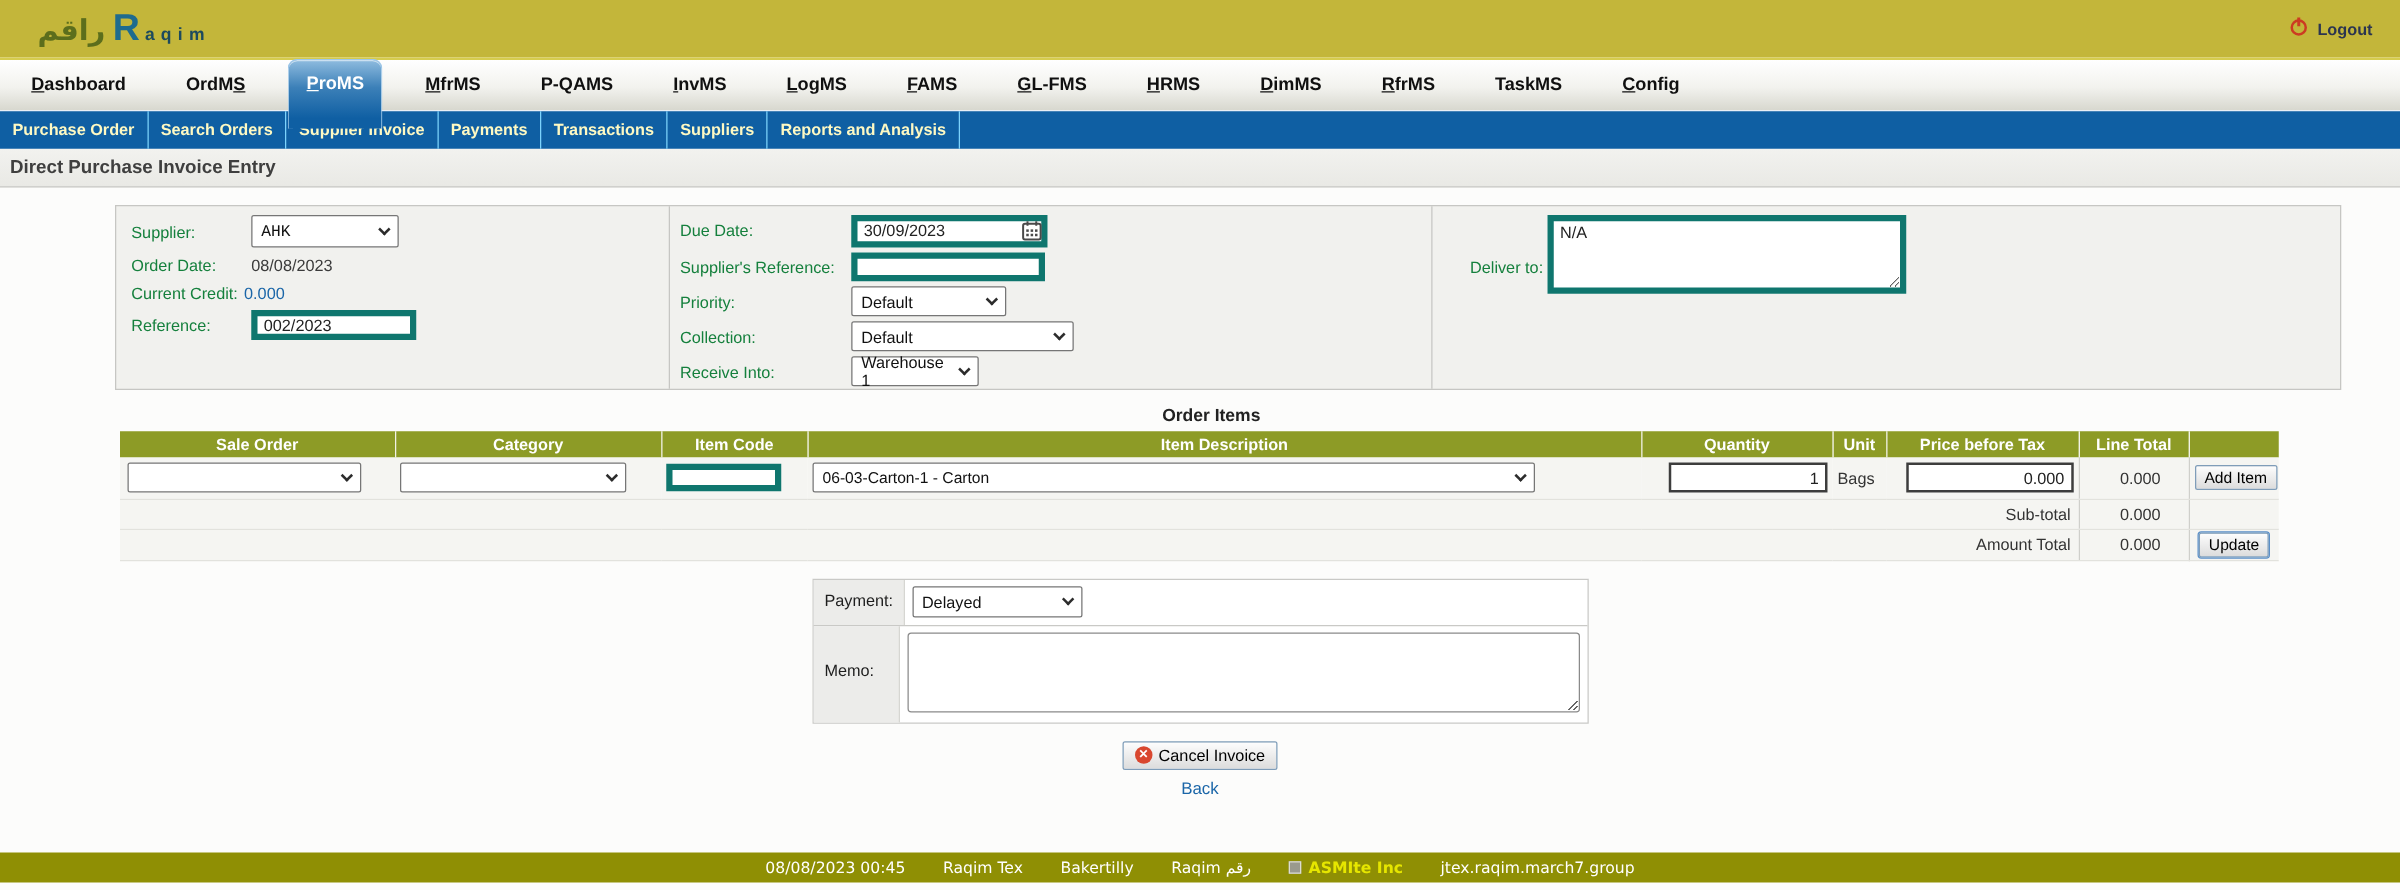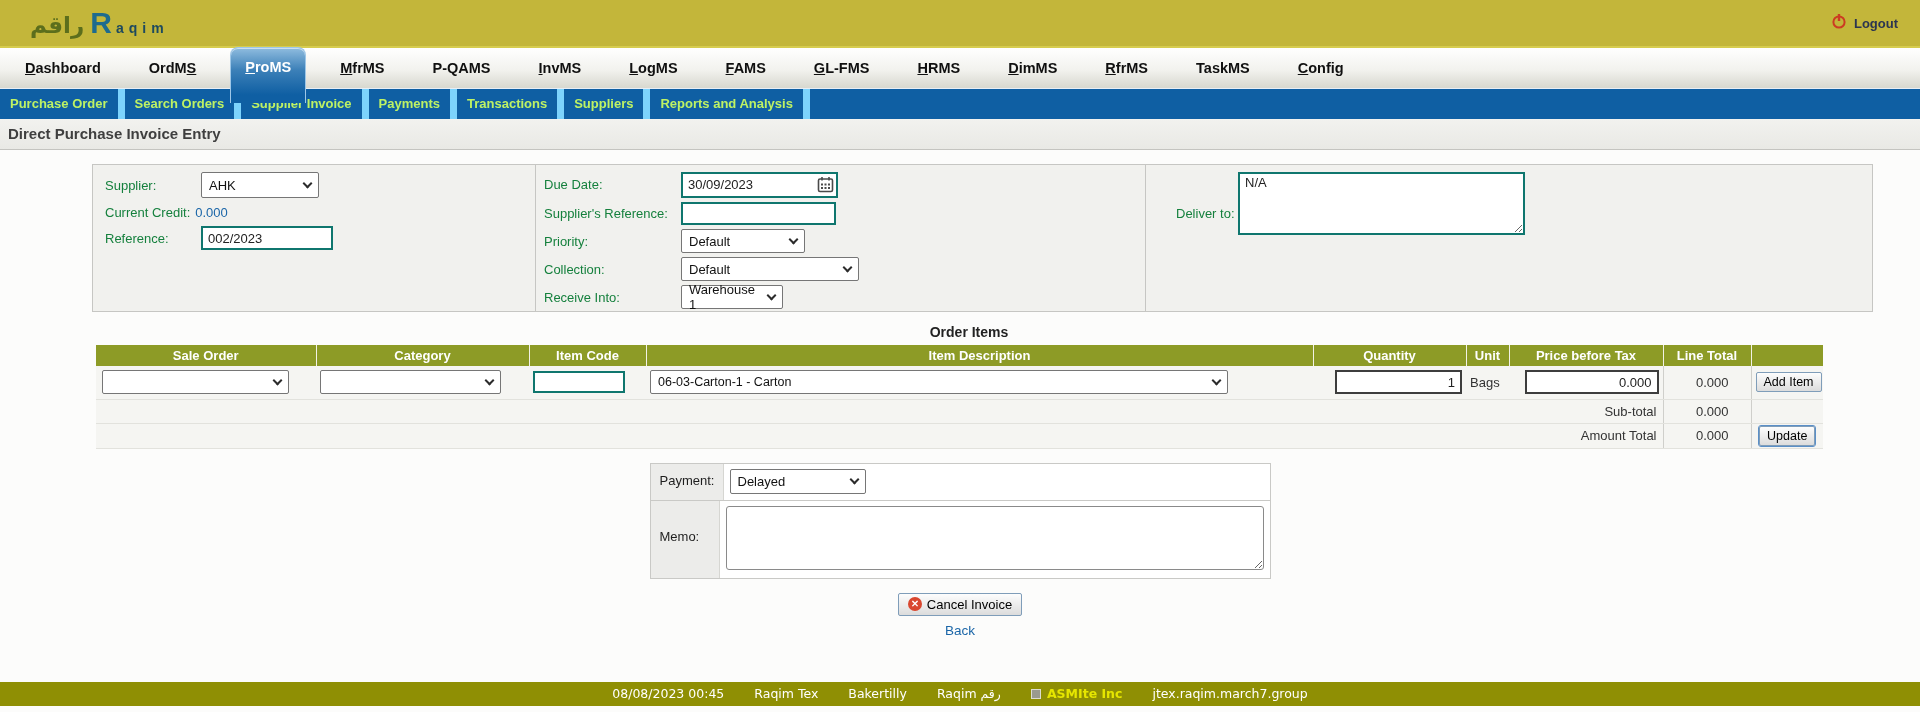--- a/index.html
+++ b/index.html
@@ -16,39 +16,39 @@
   .logout-label { font-size:13px; font-weight:bold; color:#2b3550; }
 
   
   .main-nav { height:42px; background:linear-gradient(#ffffff, #f2f2ee 55%, #d8d8cf); border-top:2px solid #d6cc4e; display:flex; align-items:flex-start; padding-left:11px; position:relative; z-index:5;gap:20px; }
   .nav-item { padding:0 14px; line-height:40px; font-size:14.5px; font-weight:bold; color:#101010; white-space:nowrap; cursor:pointer; }
   .nav-item .key { text-decoration:underline; }
   .nav-item.active { background:linear-gradient(#8fbcdf, #3c80b8 40%, #0f5fa3 85%, #0f5fa3); border:1px solid #9ec7e8; border-bottom:none; border-radius:8px 8px 0 0; color:#fff; height:56px; line-height:38px; margin-top:-1px; box-shadow:inset 0 1px 0 rgba(255,255,255,.55); }
 
   
   .sub-nav { height:31px; background:#0f5fa3; border-top:1px solid #e8eef5; display:flex; position:relative; z-index:1; }
-  .subnav-item { padding:0 10px; line-height:30px; font-size:13px; font-weight:600; color:#bef264; border-right:7px solid #7dd3fc; white-space:nowrap; cursor:pointer; }
+  .subnav-item { padding:0 10px; line-height:30px; font-size:13px; font-weight:600; color:#fef9c3; border-right:1px solid #7dd3fc; white-space:nowrap; cursor:pointer; }
 
   
   .title-bar { height:31px; line-height:30px; background:linear-gradient(#f2f2ef, #e9e9e5); border-bottom:1px solid #c4c4c0; padding-left:8px; font-size:15px; font-weight:bold; color:#3f3f3f; }
 
   
   .form-panel { margin:14px 0 0 92px; width:1781px; height:148px; background:#f1f1ee; border:1px solid #c6c6c3; display:flex; }
   .form-col { height:100%; padding-top:4px; }
   .form-col.c1 { width:443px; border-right:1px solid #c6c6c3; padding-left:12px; }
   .form-col.c2 { width:610px; border-right:1px solid #c6c6c3; padding-left:8px; }
   .form-col.c3 { width:726px; padding-left:30px; display:flex; align-items:flex-start; padding-top:7px; }
   .frow { display:flex; align-items:center; }
   .flabel { font-size:13px; color:#15803d; }
   .c1 .flabel { width:96px; }
   .c2 .flabel { width:137px; }
   .fvalue { font-size:13px; color:#3a3a3a; }
   .credit-value { font-size:13px; color:#1b66a8; }
 
-  input[type=text], textarea { font-family:"Liberation Sans", sans-serif; font-size:13px; color:#222; background:#fff; border:2px solid #0f766e; padding:1px 5px; }
+  input[type=text], textarea { font-family:"Liberation Sans", sans-serif; font-size:13px; color:#222; background:#fff; border:5px solid #0f766e; padding:1px 5px; }
   textarea { resize:both; }
 
   .sel { background:#fff; border:1px solid #767676; border-radius:2px; display:flex; align-items:center; justify-content:space-between; padding:0 7px; font-size:13px; color:#111; cursor:pointer; }
   .chev { width:7px; height:7px; border-right:2px solid #2c2c2c; border-bottom:2px solid #2c2c2c; transform:rotate(45deg); margin-top:-4px; flex:none; margin-left:6px; }
 
   .due-wrap { position:relative; width:157px; }
   .due-wrap input { width:100%; height:26px; padding-right:26px; }
   .cal-icon { position:absolute; right:4px; top:4px; cursor:pointer; }
 
   
@@ -136,24 +136,28 @@
     <div class="subnav-item">Reports and Analysis</div>
   </div>
 
 <div class="title-bar">Direct Purchase Invoice Entry</div>
 
 <div class="form-panel">
 
   <div class="form-col c1">
     <div class="frow" style="height:32px;">
       <span class="flabel">Supplier:</span>
-      <div class="sel" style="width:118px; height:26px;">
+      <div class="sel" style="width:118px; height:26px;font-family:Liberation Mono, monospace;">
         <span>AHK</span>
         <span class="chev"></span>
       </div>
+    </div>
+    <div class="frow" style="height:22px;">
+      <span class="flabel">Order Date:</span>
+      <span class="fvalue">08/08/2023</span>
     </div>
     <div class="frow" style="height:22px;">
       <span class="flabel" style="width:auto; margin-right:5px;">Current Credit:</span>
       <span class="credit-value">0.000</span>
     </div>
     <div class="frow" style="height:30px;">
       <span class="flabel">Reference:</span>
       <input type="text" style="width: 132px; height: 24px;" value="002/2023">
     </div>
   </div>

